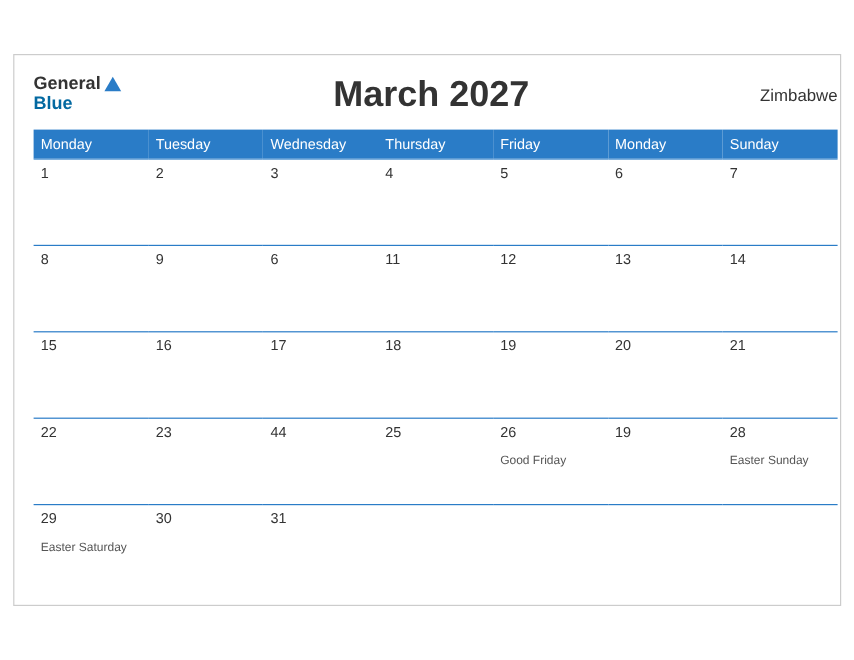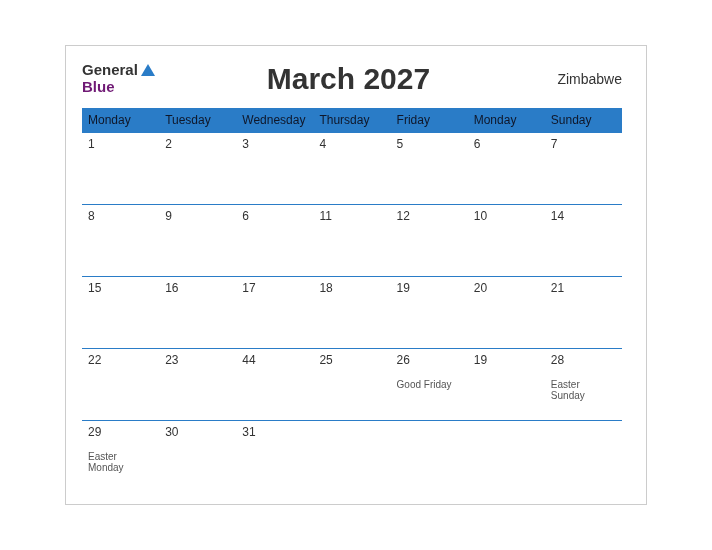--- a/index.html
+++ b/index.html
@@ -6,24 +6,24 @@
     body {
       font-family: Arial, sans-serif;
       background: #fff;
       width: 712px;
       height: 550px;
       display: flex;
       align-items: center;
       justify-content: center;
     }
     .calendar-container {
-      width: 582px;
+      width: 690px;
       background: #fff;
       border: 1px solid #ccc;
-      padding: 16px 24px 12px 16px;
+      padding: 16px 2px 12px 16px;
     }
     .calendar-header {
       display: flex;
       align-items: center;
       justify-content: space-between;
       margin-bottom: 12px;
       position: relative;
     }
     .logo {
       display: flex;
@@ -32,21 +32,21 @@
       line-height: 1.1;
     }
     .logo-general {
       font-size: 15px;
       font-weight: bold;
       color: #333;
     }
     .logo-blue {
       font-size: 15px;
       font-weight: bold;
-      color: #701a75;
+      color: #0369a1;
     }
     .logo-line {
       display: flex;
       align-items: center;
     }
     .logo-triangle {
       width: 0;
       height: 0;
       border-left: 7px solid transparent;
       border-right: 7px solid transparent;
@@ -66,21 +66,21 @@
       color: #333;
       text-align: right;
       min-width: 80px;
     }
     .calendar-grid {
       width: 100%;
       border-collapse: collapse;
     }
     .calendar-grid th {
       background: #2a7cc7;
-      color: #0f172a;
+      color: #ffffff;
       font-size: 12px;
       font-weight: normal;
       padding: 5px 6px;
       text-align: left;
       border: none;
     }
     .calendar-grid td {
       border-top: 1.5px solid #2a7cc7;
       vertical-align: top;
       padding: 4px 6px 4px 6px;
@@ -163,21 +163,21 @@
           <td>
             <span class="day-number">6</span>
           </td>
           <td>
             <span class="day-number">11</span>
           </td>
           <td>
             <span class="day-number">12</span>
           </td>
           <td>
-            <span class="day-number">10</span>
+            <span class="day-number">13</span>
           </td>
           <td>
             <span class="day-number">14</span>
           </td>
         </tr>
         <tr>
           <td>
             <span class="day-number">15</span>
           </td>
           <td>
@@ -220,21 +220,21 @@
             <span class="day-number">19</span>
           </td>
           <td>
             <span class="day-number">28</span>
             <span class="holiday-label">Easter Sunday</span>
           </td>
         </tr>
         <tr>
           <td>
             <span class="day-number">29</span>
-            <span class="holiday-label">Easter Monday</span>
+            <span class="holiday-label">Easter Saturday</span>
           </td>
           <td>
             <span class="day-number">30</span>
           </td>
           <td>
             <span class="day-number">31</span>
           </td>
           <td></td>
           <td></td>
           <td></td>

